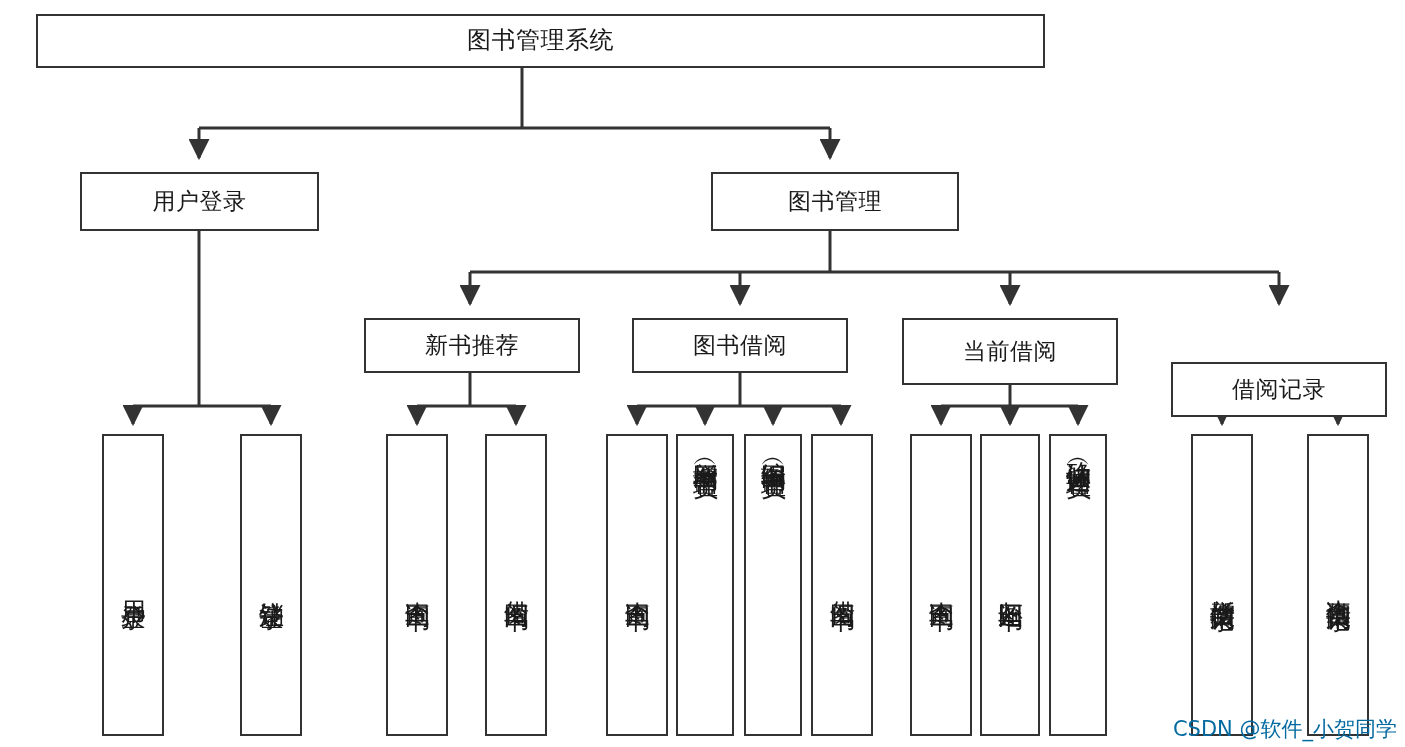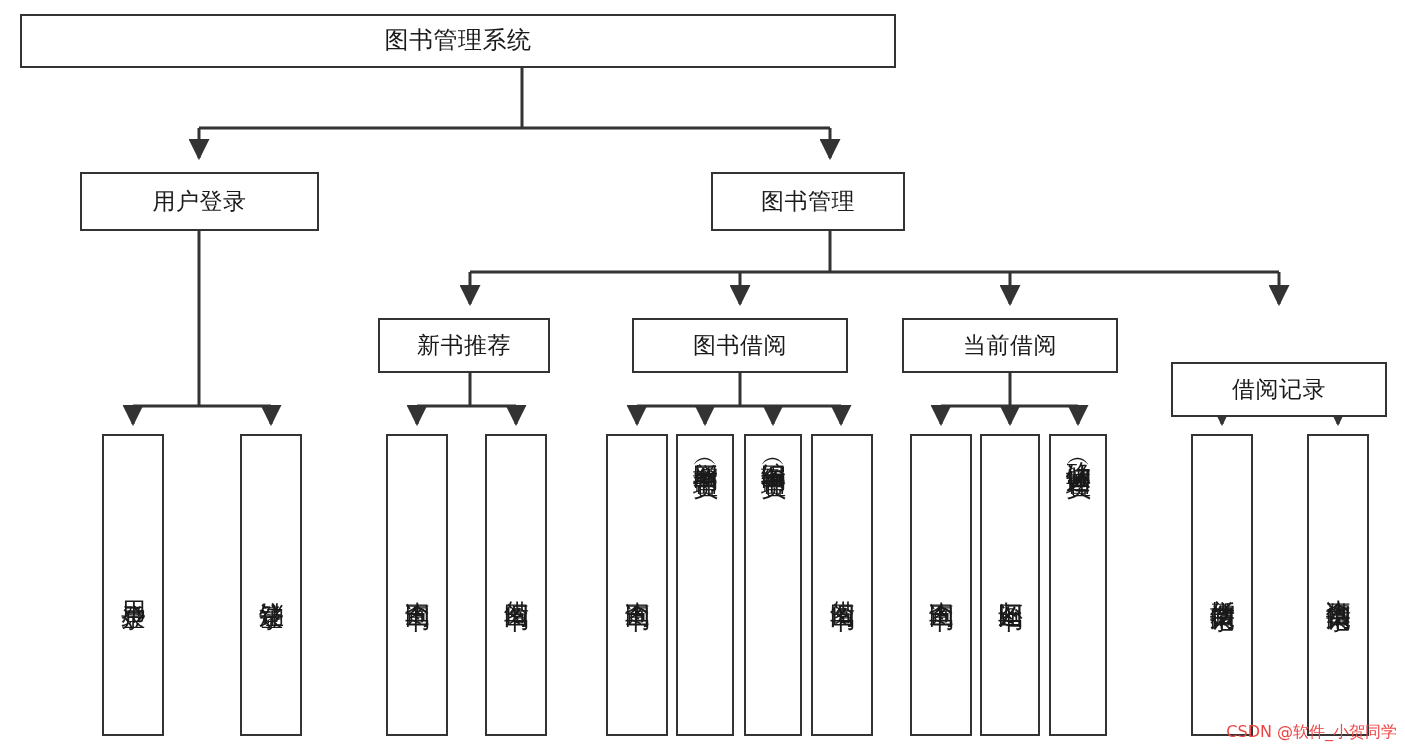--- a/index.html
+++ b/index.html
@@ -64,22 +64,22 @@
     letter-spacing: 2px;
     white-space: nowrap;
   }
   .node.v.top .label {
     align-self: flex-start;
   }
   #watermark {
     position: absolute;
     right: 8px;
     bottom: 4px;
-    font-size: 16px;
-    color: #ef4444;
+    font-size: 21px;
+    color: #0369a1;
     white-space: nowrap;
     z-index: 3;
     font-family: "DejaVu Sans", "Liberation Sans", sans-serif;
   }
 </style>
 </head>
 <body>
 
 <div id="canvas">
 
@@ -126,38 +126,38 @@
       <path d="M 1010 406 L 1010 424" marker-end="url(#arrow)"></path>
       <path d="M 1078 406 L 1078 424" marker-end="url(#arrow)"></path>
 
       <path d="M 1279 373 L 1279 406"></path>
       <path d="M 1222 406 L 1338 406"></path>
       <path d="M 1222 406 L 1222 424" marker-end="url(#arrow)"></path>
       <path d="M 1338 406 L 1338 424" marker-end="url(#arrow)"></path>
     </g>
   </svg>
 
-  <div class="node h root" style="left:20px; top:14px; width:876px; height:54px;">
+  <div class="node h root" style="left:36px; top:14px; width:1009px; height:54px;">
     <span class="label">图书管理系统</span>
   </div>
 
   <div class="node h" style="left:80px; top:172px; width:239px; height:59px;">
     <span class="label">用户登录</span>
   </div>
-  <div class="node h" style="left:711px; top:172px; width:194px; height:59px;">
+  <div class="node h" style="left:711px; top:172px; width:248px; height:59px;">
     <span class="label">图书管理</span>
   </div>
 
-  <div class="node h" style="left:378px; top:318px; width:172px; height:55px;">
+  <div class="node h" style="left:364px; top:318px; width:216px; height:55px;">
     <span class="label">新书推荐</span>
   </div>
   <div class="node h" style="left:632px; top:318px; width:216px; height:55px;align-items:center;">
     <span class="label">图书借阅</span>
   </div>
-  <div class="node h" style="left:902px; top:318px; width:216px; height:55px;">
+  <div class="node h" style="left:902px; top:318px; width:216px; height:67px;">
     <span class="label">当前借阅</span>
   </div>
   <div class="node h" style="left:1171px; top:318px; width:216px; height:55px;margin-top:44px;">
     <span class="label">借阅记录</span>
   </div>
 
   <div class="node v" style="left:102px; top:434px; width:62px; height:302px;">
     <span class="label">用户登录</span>
   </div>
   <div class="node v" style="left:240px; top:434px; width:62px; height:302px;">

